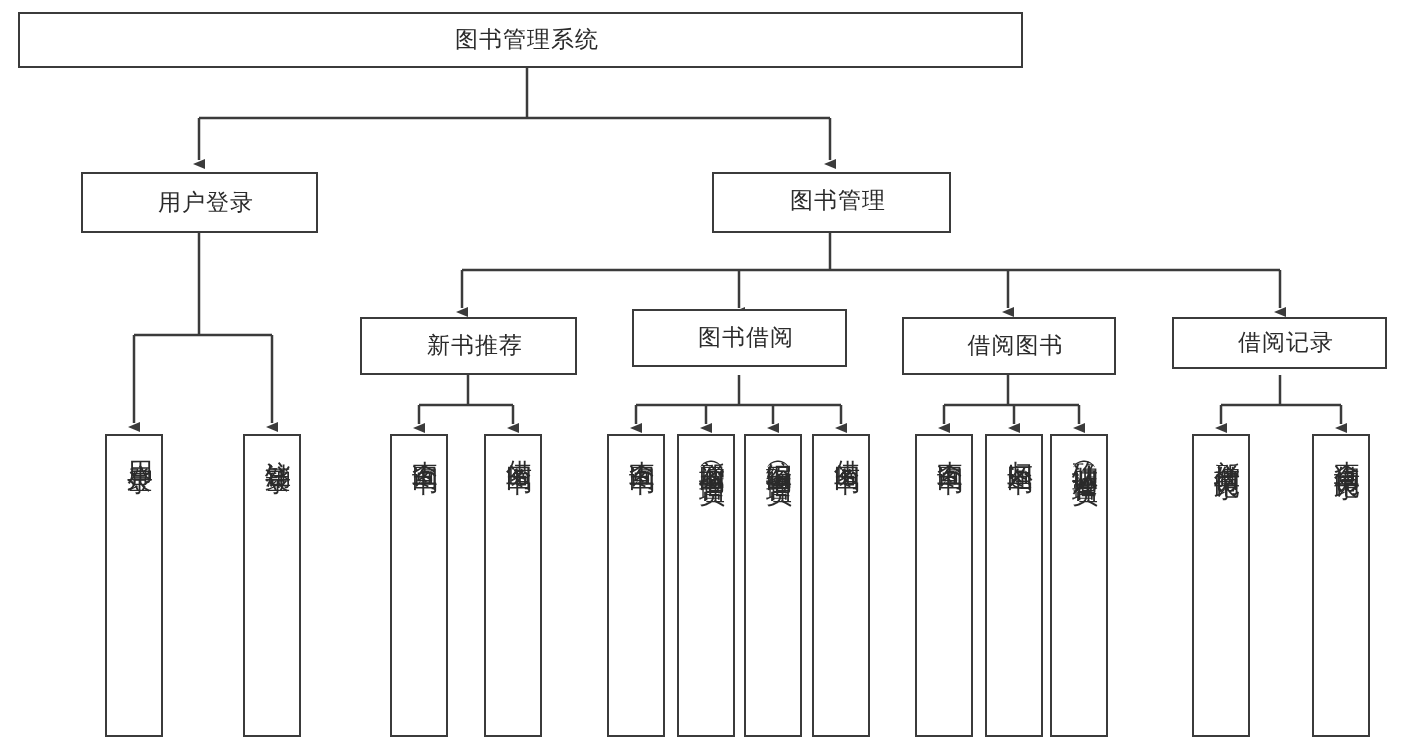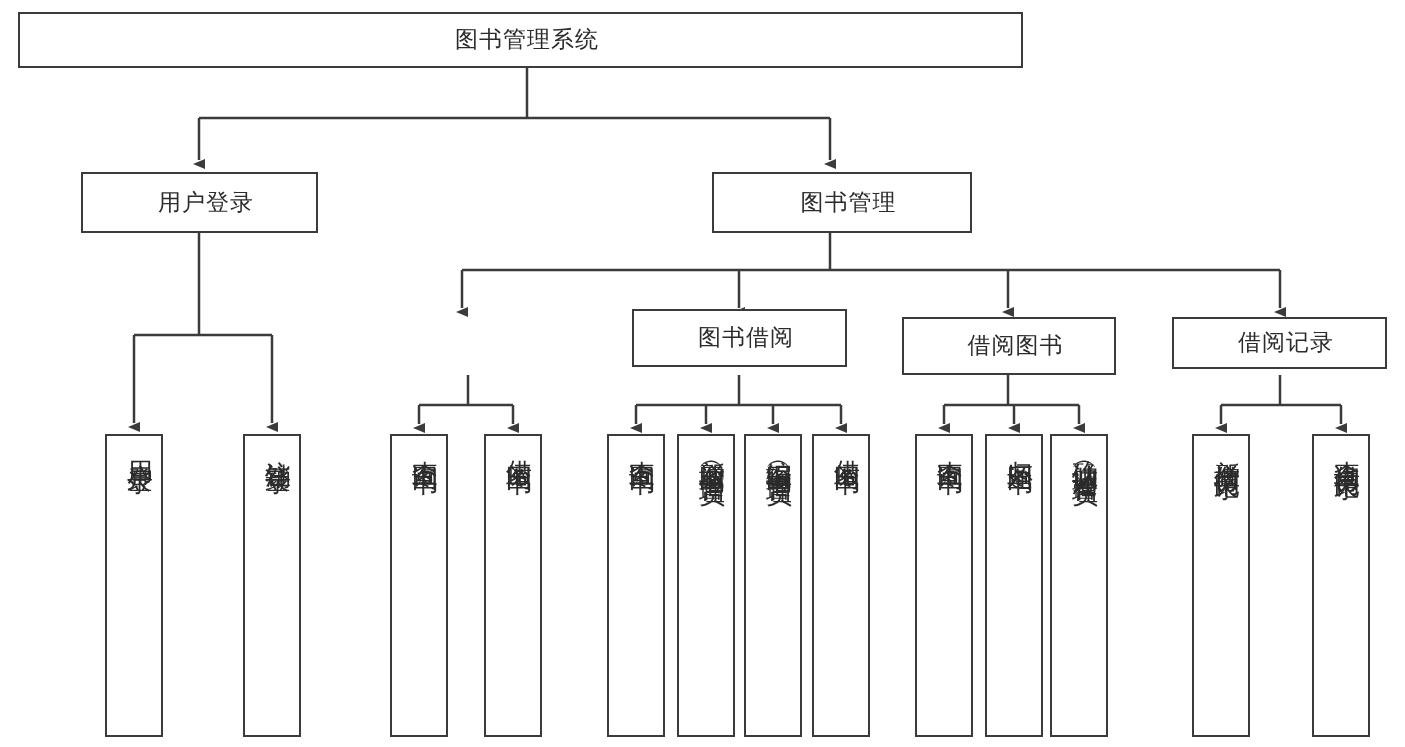--- a/index.html
+++ b/index.html
@@ -134,24 +134,27 @@
     </g>
   </svg>
 
   <div class="node h root" style="left:18px; top:12px; width:1005px; height:56px;">
     <span class="node-label">图书管理系统</span>
   </div>
 
   <div class="node h" style="left:81px; top:172px; width:237px; height:61px;">
     <span class="node-label">用户登录</span>
   </div>
-  <div class="node h" style="left:712px; top:172px; width:260px; height:61px;">
+  <div class="node h" style="left:712px; top:172px; width:239px; height:61px;font-family:Liberation Mono, monospace;">
     <span class="node-label">图书管理</span>
   </div>
 
+  <div class="node h" style="left:360px; top:317px; width:217px; height:58px;">
+    <span class="node-label">新书推荐</span>
+  </div>
   <div class="node h" style="left:632px; top:309px; width:215px; height:58px;">
     <span class="node-label">图书借阅</span>
   </div>
   <div class="node h" style="left:902px; top:317px; width:214px; height:58px;">
     <span class="node-label">借阅图书</span>
   </div>
   <div class="node h" style="left:1172px; top:317px; width:215px; height:52px;">
     <span class="node-label">借阅记录</span>
   </div>
 

